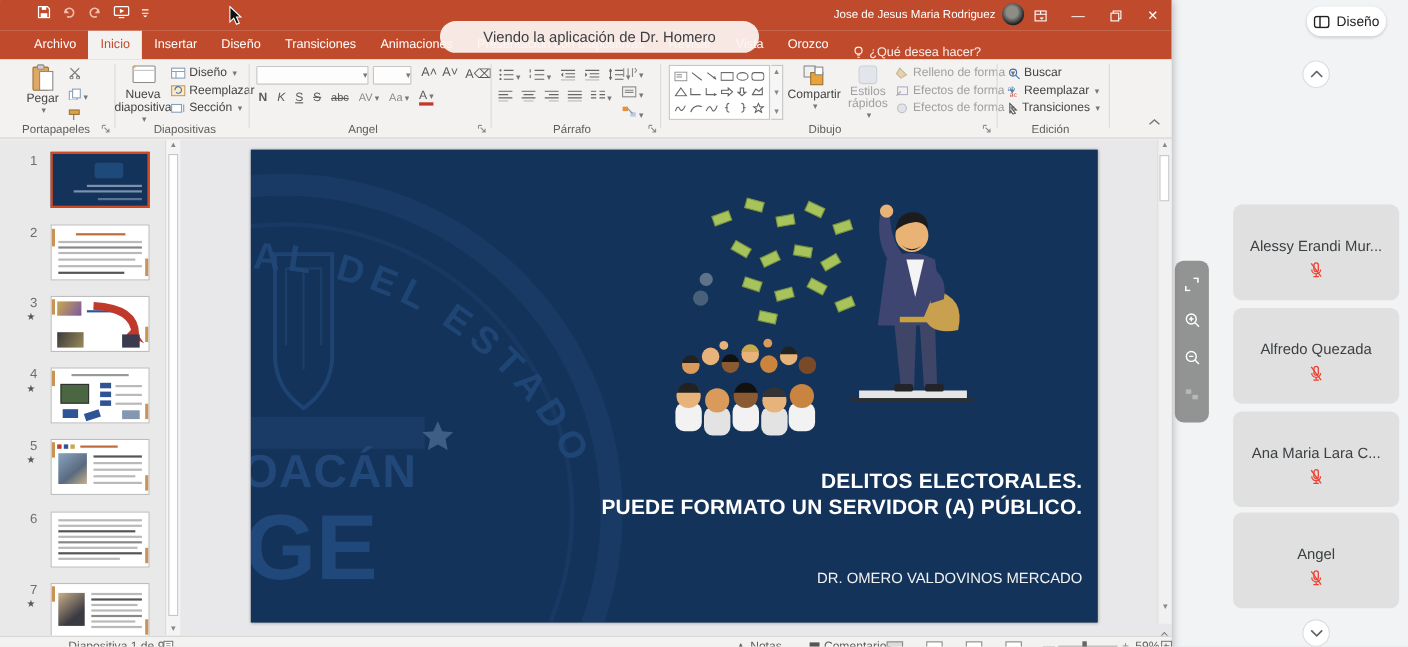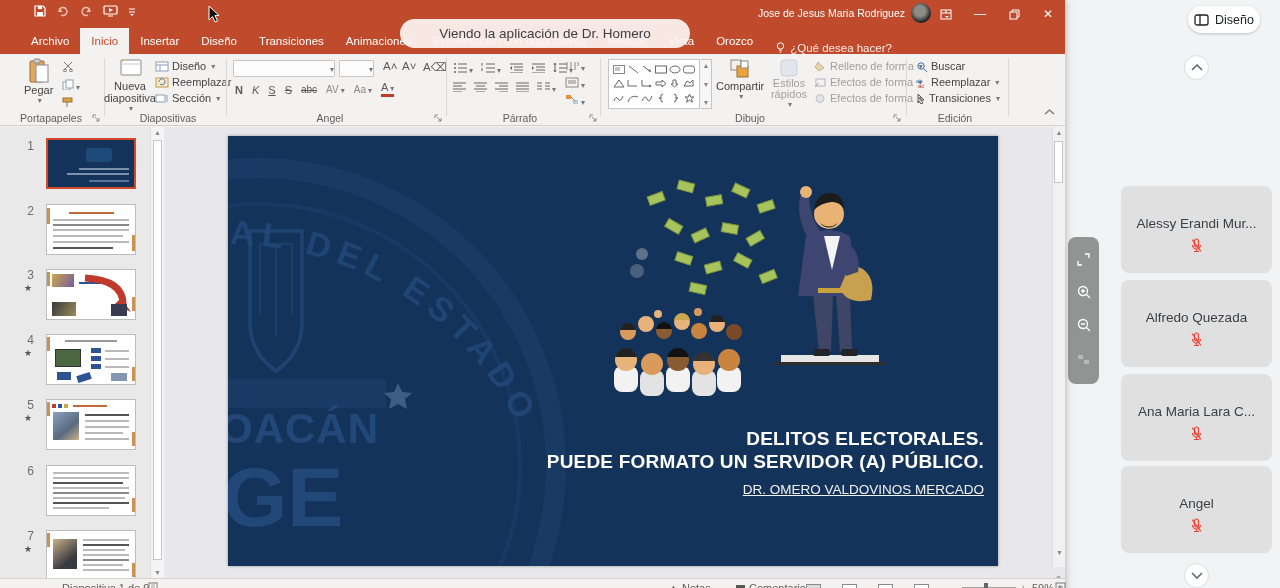--- a/index.html
+++ b/index.html
@@ -632,21 +632,21 @@
               <circle cx="450" cy="224" r="11" fill="#8A5A32"></circle>
                 <path d="M439 221q3-9 11-9t11 9z" fill="#111"></path>
               <circle cx="476" cy="228" r="11" fill="#E8B37A"></circle>
                 <path d="M465 225q3-9 11-9t11 9z" fill="#333"></path>
               <circle cx="501" cy="224" r="11" fill="#C9853F"></circle>
             </g>
           </g>
         </svg>
         <div class="slide-title" style="top:292px;">DELITOS ELECTORALES.</div>
         <div class="slide-title" style="top:315px;">PUEDE FORMATO UN SERVIDOR (A) PÚBLICO.</div>
-        <div class="slide-author" style="top:346px;text-decoration:underline;">DR. OMERO VALDOVINOS MERCADO</div>
+        <div class="slide-author" style="top:382px;">DR. OMERO VALDOVINOS MERCADO</div>
       </div>
       <div id="canvas-scroll">
         <span class="arrowglyph" style="margin-top:2px;">▲</span>
         <div class="scroll-thumb" style="top:14px;height:42px;left:1px;"></div>
         <span class="arrowglyph" style="position:absolute;top:422px;left:3px;">▼</span>
       </div>
       <span class="abs" style="right:2px;top:440px;"><svg width="9" height="6">
             <path d="M1 5l3.5-4L8 5" fill="none" stroke="#777"></path>
           </svg></span>
       <span class="abs" style="right:2px;top:447px;"><svg width="9" height="6">

